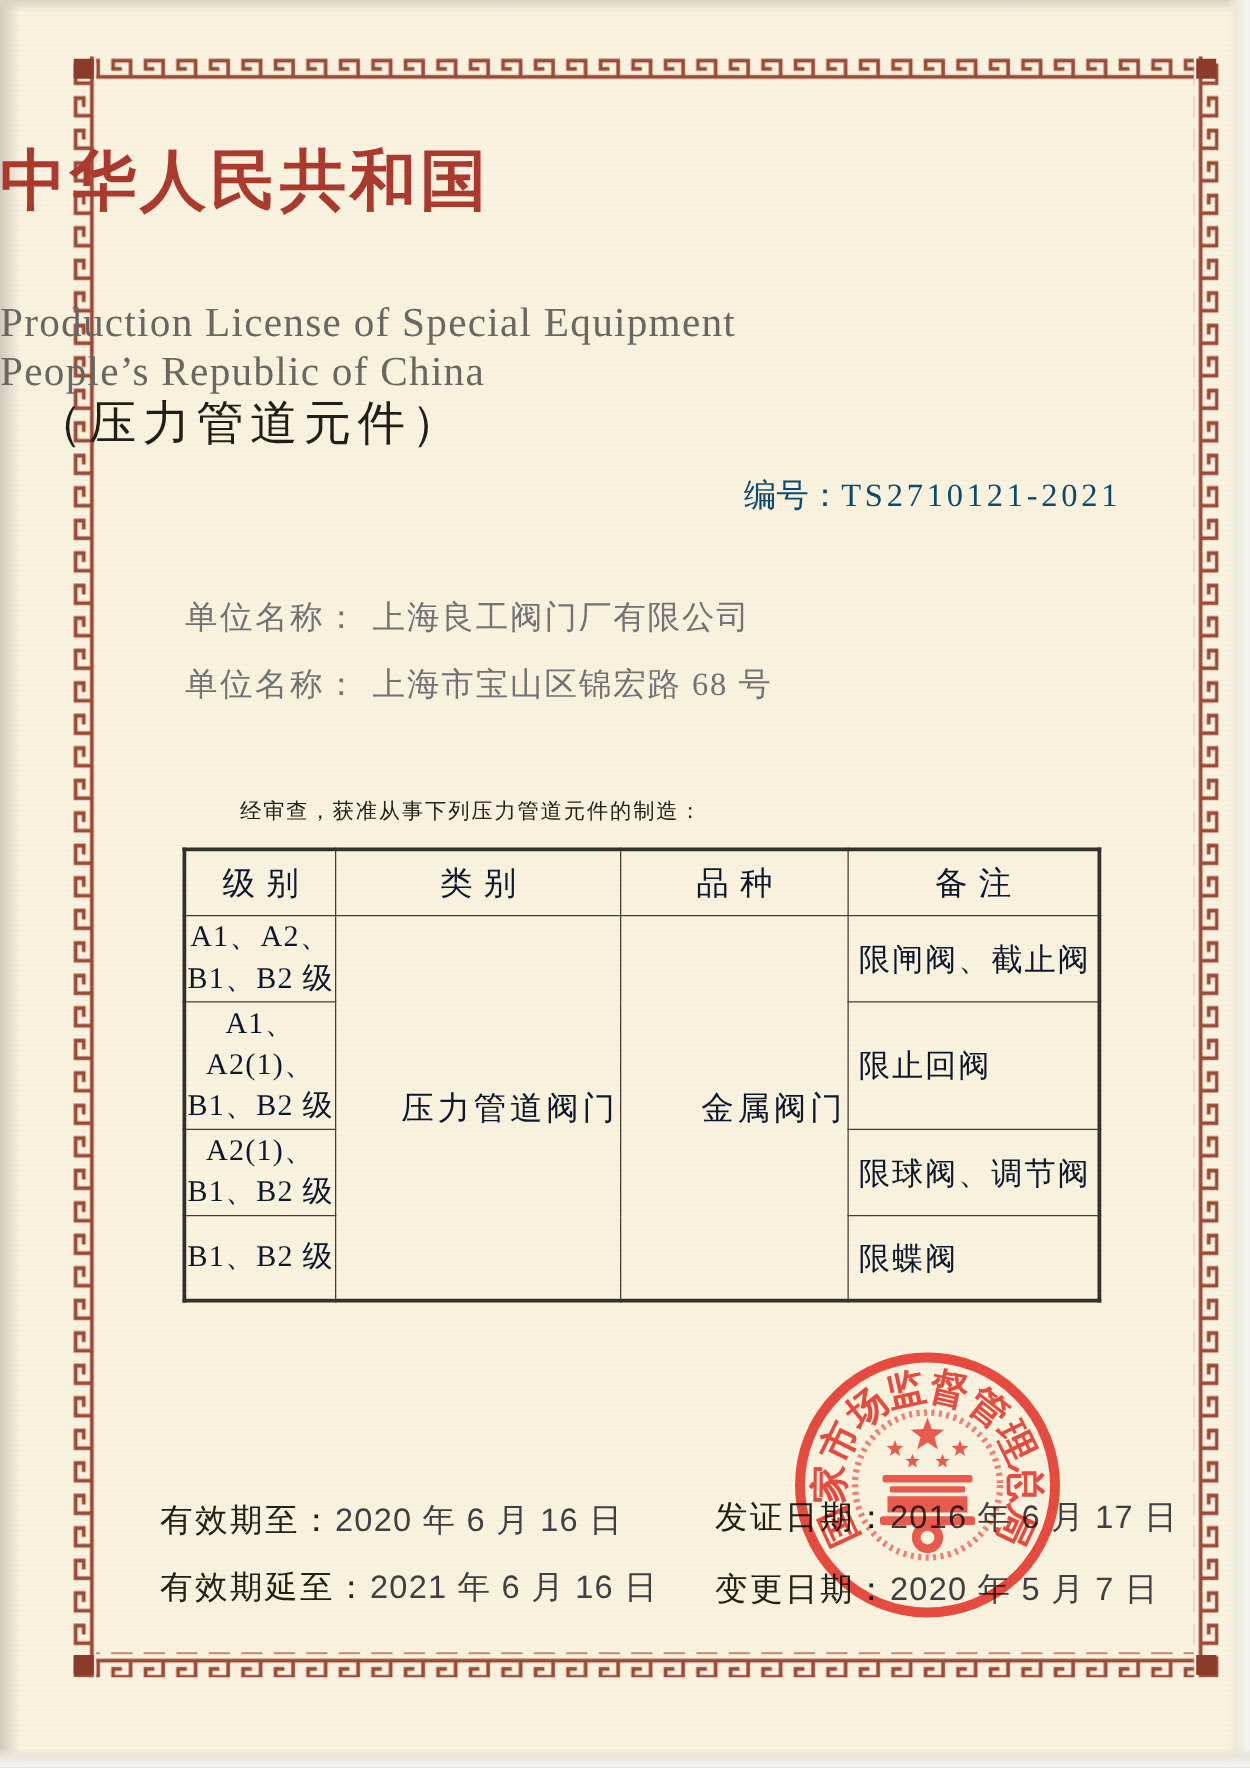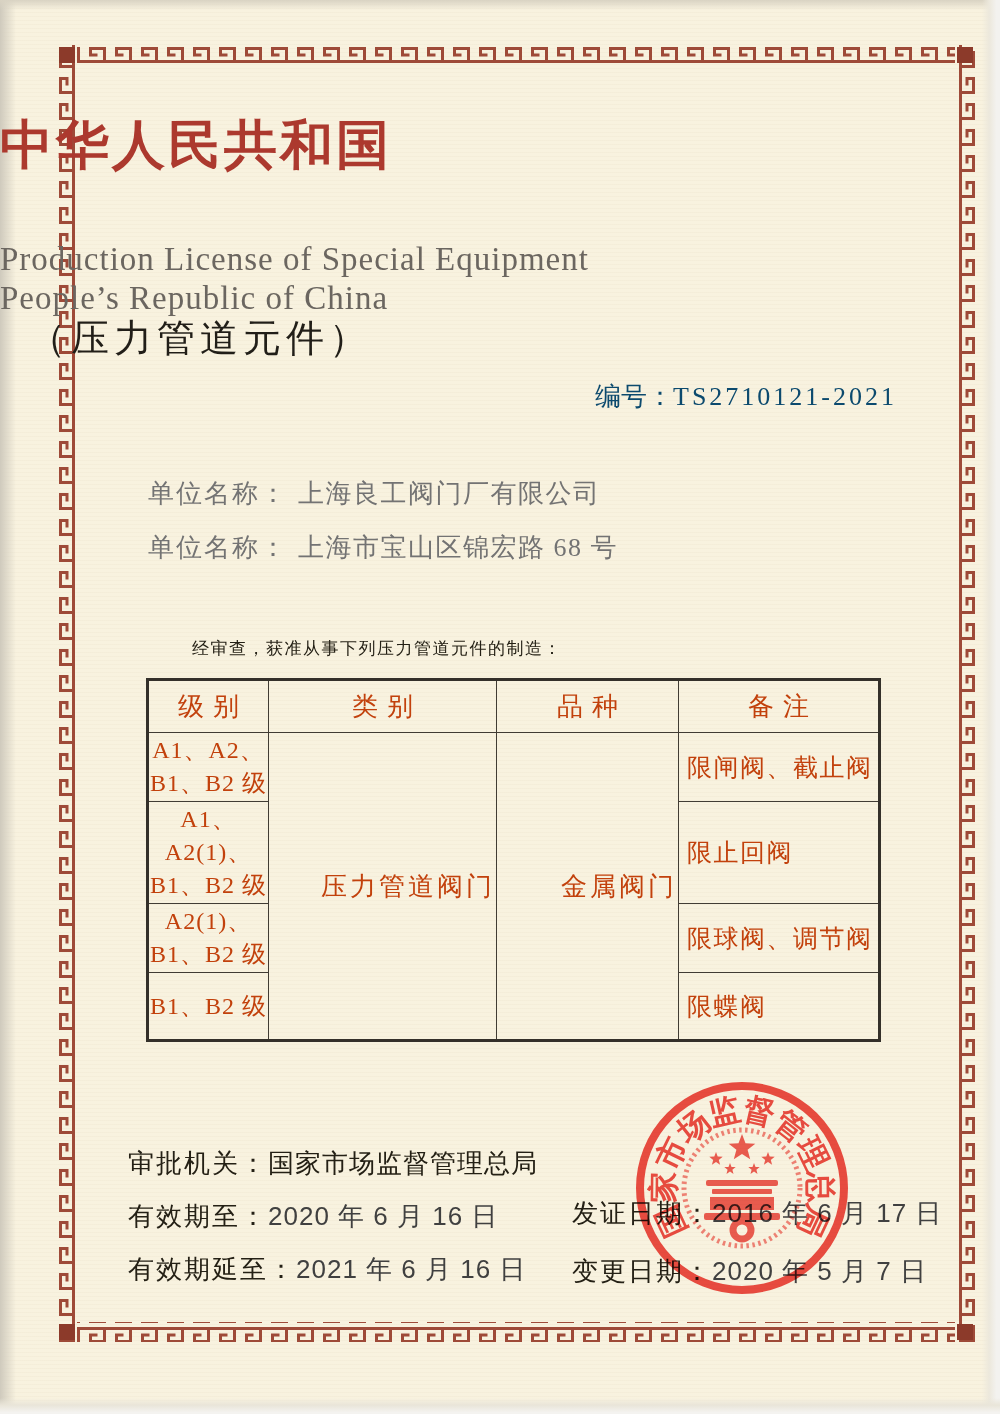--- a/index.html
+++ b/index.html
@@ -24,21 +24,21 @@
   .title-en{font-size:33px;color:#6b6660;letter-spacing:1px;line-height:1.1;}
   .subtitle{font-size:38px;color:#211e18;letter-spacing:5px;font-weight:500;padding-left:28px;}
   .license{font-size:26px;color:#0c4a6e;}
   .license .num{letter-spacing:3px;}
   .info-line{font-size:26px;letter-spacing:1.5px;color:#737373;}
   .info-line .lbl{margin-right:10px;letter-spacing:2px;}
   .statement{font-size:17px;letter-spacing:1.5px;color:#242015;}
   table.license-table{
     position:absolute;left:146px;top:678px;z-index:3;
     width:732px;border-collapse:collapse;table-layout:fixed;
-    border:3px solid #34302a;color:#c2410c;
+    border:3px solid #34302a;color:#0f172a;
   }
   table.license-table td,table.license-table th{border:1.5px solid #413c34;}
   th.hcell{font-weight:normal;font-size:26px;letter-spacing:9px;text-indent:9px;height:49px;}
   td.grade{font-size:24px;line-height:33px;text-align:center;white-space:pre-line;letter-spacing:1px;}
   td.note{font-size:25px;text-align:left;padding-left:8px;letter-spacing:1.5px;}
   td.mid{font-size:26px;text-align:right;letter-spacing:3px;}
   .r1{height:69px;}.r2{height:100px;}.r3{height:68px;}.r4{height:68px;}
   .footer-line{font-size:26px;letter-spacing:1px;color:#242015;white-space:nowrap;}
   .footer-line .lbl{letter-spacing:2px;}
   .footer-line .val{font-family:"Liberation Sans","DejaVu Sans",sans-serif;font-size:26px;letter-spacing:1px;color:#404040;}
@@ -133,23 +133,20 @@
 B1、B2 级</td>
       <td class="note">限球阀、调节阀</td>
     </tr>
     <tr class="r4">
       <td class="grade">B1、B2 级</td>
       <td class="note">限蝶阀</td>
     </tr>
   </tbody>
     </table>
 
-  <div class="abs footer-line" style="left:128px;top:1146px">
-    <span class="lbl">审批机关：</span><span>国家市场监督管理总局</span>
-  </div>
   <div class="abs footer-line" style="left:128px;top:1199px">
     <span class="lbl">有效期至：</span><span class="val">2020 年 6 月 16 日</span>
   </div>
   <div class="abs footer-line" style="left:128px;top:1252px">
     <span class="lbl">有效期延至：</span><span class="val">2021 年 6 月 16 日</span>
   </div>
   <div class="abs footer-line" style="left:572px;top:1196px">
     <span class="lbl">发证日期：</span><span class="val">2016 年 6 月 17 日</span>
   </div>
   <div class="abs footer-line" style="left:572px;top:1254px">

